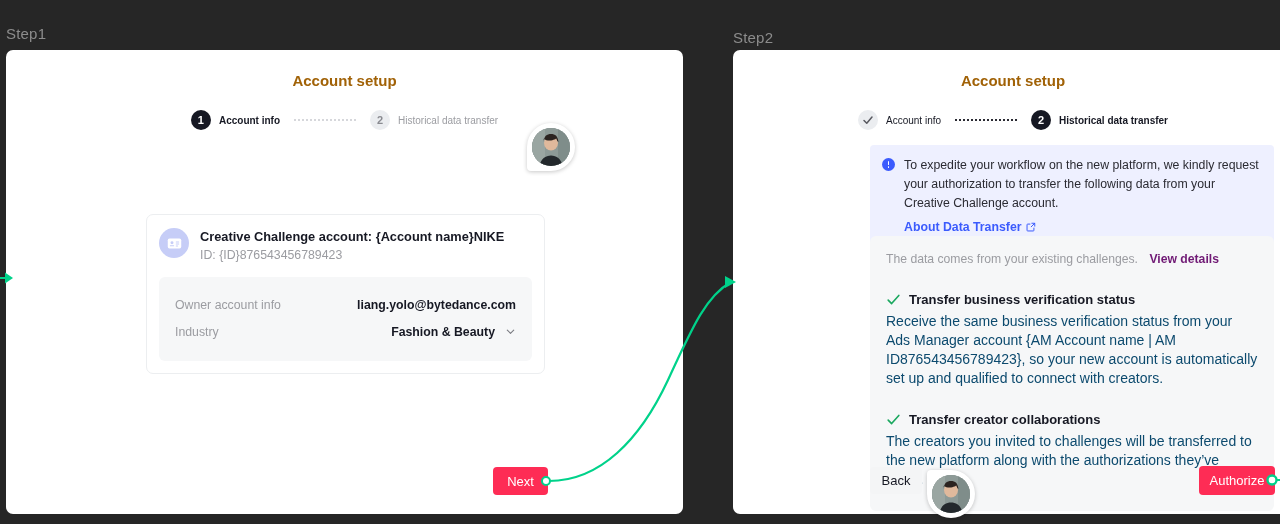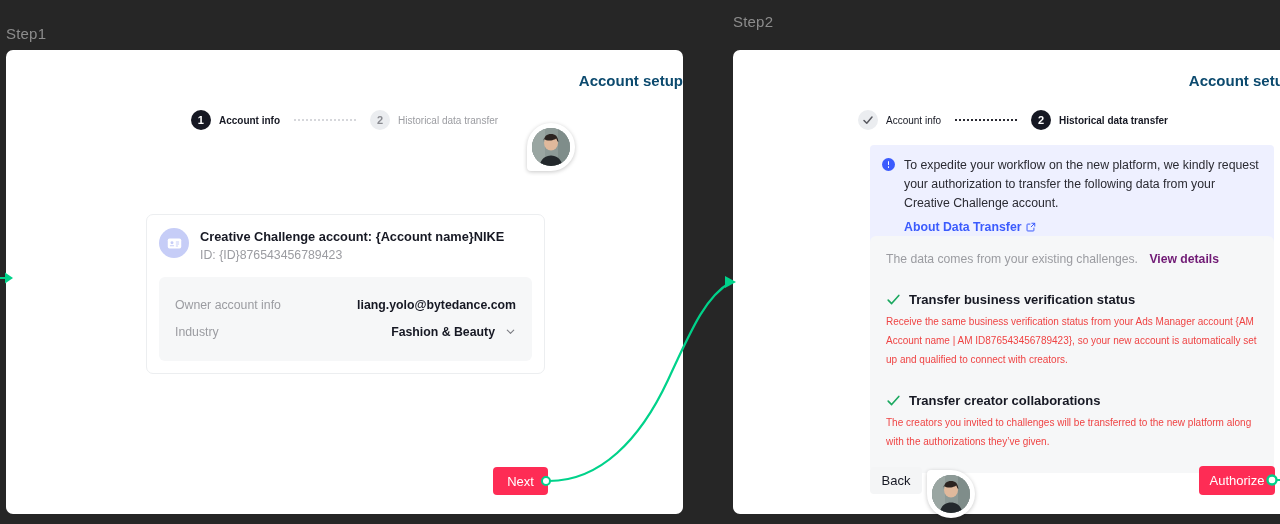--- a/index.html
+++ b/index.html
@@ -26,24 +26,24 @@
     background: #ffffff;
     border-radius: 7px;
     overflow: hidden;
   }
   #card-step1 { left: 6px;   top: 50px; width: 677px; height: 464px; }
   #card-step2 { left: 733px; top: 50px; width: 560px; height: 464px; }
 
   .card-inner { position: relative; width: 100%; height: 100%; }
 
   .card-title {
-    text-align: right;
+    text-align: center;
     font-size: 15px;
     font-weight: bold;
-    color: #0c4a6e;
+    color: #a16207;
     margin-top: 22px;
   }
 
   
   .stepper {
     display: flex;
     align-items: center;
     justify-content: center;
     gap: 10px;
     margin-top: 21px;
@@ -159,21 +159,21 @@
     padding: 14px 16px 22px 16px;
   }
   .tp-lead { font-size: 12.2px; color: #9b9ca1; line-height: 18px; }
   .tp-lead .link-inline {
     color: #701a75; font-weight: bold; cursor: pointer; text-decoration: none; margin-left: 8px;
   }
   .tp-item { margin-top: 24px; }
   .tp-item-head { display: flex; align-items: center; gap: 8px; }
   .tick-svg { width: 15px; height: 15px; flex: 0 0 auto; }
   .tp-item-title { font-size: 13px; font-weight: bold; color: #161823; }
-  .tp-item-desc { font-size: 10px; color: #ef4444; line-height: 19px; margin-top: 5px; }
+  .tp-item-desc { font-size: 14px; color: #0c4a6e; line-height: 19px; margin-top: 5px; }
 
   
   .btn {
     position: absolute;
     display: flex; align-items: center; justify-content: center;
     border-radius: 4px;
     font-size: 13px;
     cursor: pointer;
     user-select: none;
   }
@@ -212,21 +212,21 @@
     width: 1280px; height: 524px;
     pointer-events: none;
   }
 </style>
 </head>
 <body>
 
 <div class="stage">
 
   <div class="frame-label" style="left:6px; top:25px;">Step1</div>
-  <div class="frame-label" style="left:733px; top:13px;">Step2</div>
+  <div class="frame-label" style="left:733px; top:29px;">Step2</div>
 
   <div class="card" id="card-step1">
     <div class="card-inner">
 
       <div class="card-title">Account setup</div>
 
       <div class="stepper">
         <div class="step">
           <span class="step-badge active">1</span>
           <span class="step-label active">Account info</span>

